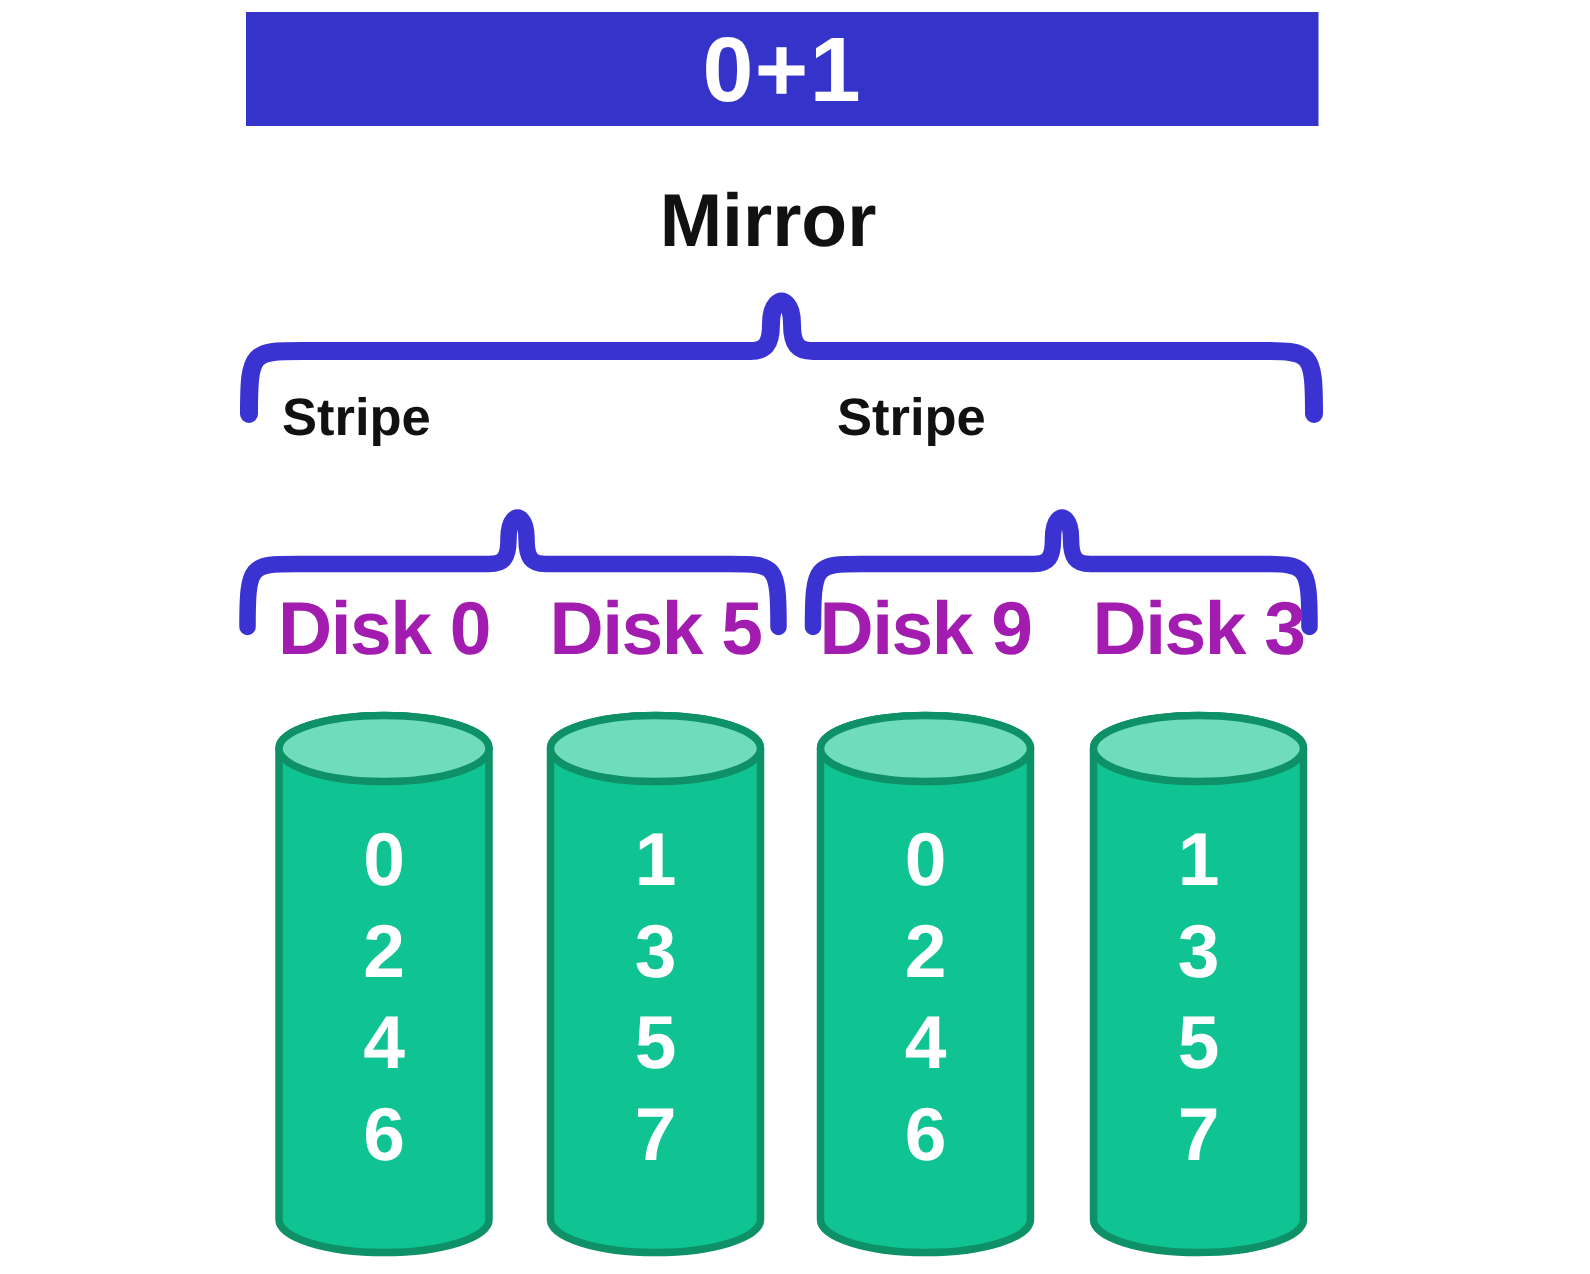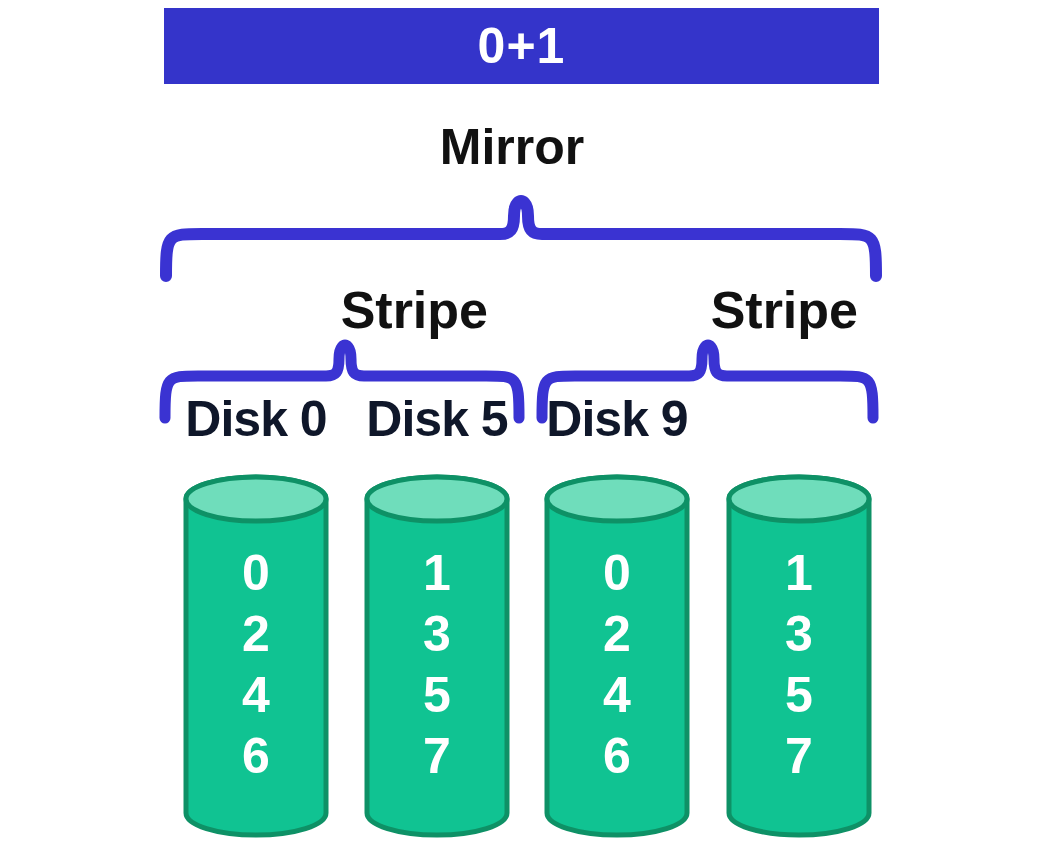--- a/index.html
+++ b/index.html
@@ -5,48 +5,48 @@
   html,body{margin:0;padding:0;background:#ffffff;}
   .stage{
     position:relative;width:1060px;height:849px;background:#ffffff;
     font-family:"Liberation Sans","DejaVu Sans",sans-serif;overflow:hidden;
   }
   
   .header{
     position:absolute;left:164px;top:8px;width:715px;height:76px;
     background:#3434CA;display:flex;align-items:center;justify-content:center;
   }
-  .header span{color:#ffffff;font-size:50px;font-weight:bold;letter-spacing:1px;}
+  .header span{color:#ffffff;font-size:61px;font-weight:bold;letter-spacing:1px;}
 
   
   .mirror-label{
     position:absolute;left:312px;top:118px;width:400px;text-align:center;
     color:#111111;font-size:50px;font-weight:bold;
   }
   .stripe-label{
-    position:absolute;top:280px;width:300px;text-align:right;
-    color:#111111;font-size:52px;font-weight:bold;
+    position:absolute;top:259px;width:300px;text-align:left;
+    color:#111111;font-size:35px;font-weight:bold;
   }
   .stripe-label.s0{left:188px;}
   .stripe-label.s1{left:558px;}
 
   
   .brace{position:absolute;}
   .brace path{fill:none;stroke:#3A33D2;stroke-linecap:round;stroke-linejoin:round;}
   .mirror-brace{left:158px;top:188px;}
   .mirror-brace path{stroke-width:12px;}
   .stripe-brace{top:332px;}
   .stripe-brace path{stroke-width:11px;}
   .stripe-brace.b0{left:158px;}
   .stripe-brace.b1{left:535px;}
 
   
   .disk-label{
     position:absolute;top:390px;width:200px;text-align:center;
-    color:#0f172a;font-size:50px;font-weight:bold;letter-spacing:-1px;white-space:nowrap;
+    color:#a21caf;font-size:50px;font-weight:bold;letter-spacing:-1px;white-space:nowrap;
   }
   .disk-label.d0{left:156px;}
   .disk-label.d1{left:337px;}
   .disk-label.d2{left:517px;}
   .disk-label.d3{left:699px;}
 
   
   .cyl{position:absolute;top:473px;width:148px;height:366px;}
   .cyl.d0{left:182px;}
   .cyl.d1{left:363px;}
@@ -91,20 +91,21 @@
   </svg>
   <svg class="brace stripe-brace b1" width="345" height="92" viewBox="0 0 345 92">
     <path d="M 7 86 C 7 44 9 44 40 44 L 154 44 C 164 44 167 40 167 27
              C 167 13 173 13 173 13 C 173 13 179 13 179 27
              C 179 40 182 44 192 44 L 305 44 C 336 44 338 44 338 86"></path>
   </svg>
 
   <div class="disk-label d0">Disk 0</div>
   <div class="disk-label d1">Disk 5</div>
   <div class="disk-label d2">Disk 9</div>
+  <div class="disk-label d3">Disk 3</div>
 
   <svg class="cyl d0" width="148" height="366" viewBox="0 0 148 366">
     <path d="M 4 26 L 4 340 A 70 22 0 0 0 144 340 L 144 26 A 70 22 0 0 0 4 26 Z" fill="#10C392" stroke="#0E9166" stroke-width="5"></path>
     <ellipse cx="74" cy="26" rx="70" ry="22" fill="#6FDDBB" stroke="#0E9166" stroke-width="5"></ellipse>
   </svg>
   <svg class="cyl d1" width="148" height="366" viewBox="0 0 148 366">
     <path d="M 4 26 L 4 340 A 70 22 0 0 0 144 340 L 144 26 A 70 22 0 0 0 4 26 Z" fill="#10C392" stroke="#0E9166" stroke-width="5"></path>
     <ellipse cx="74" cy="26" rx="70" ry="22" fill="#6FDDBB" stroke="#0E9166" stroke-width="5"></ellipse>
   </svg>
   <svg class="cyl d2" width="148" height="366" viewBox="0 0 148 366">

